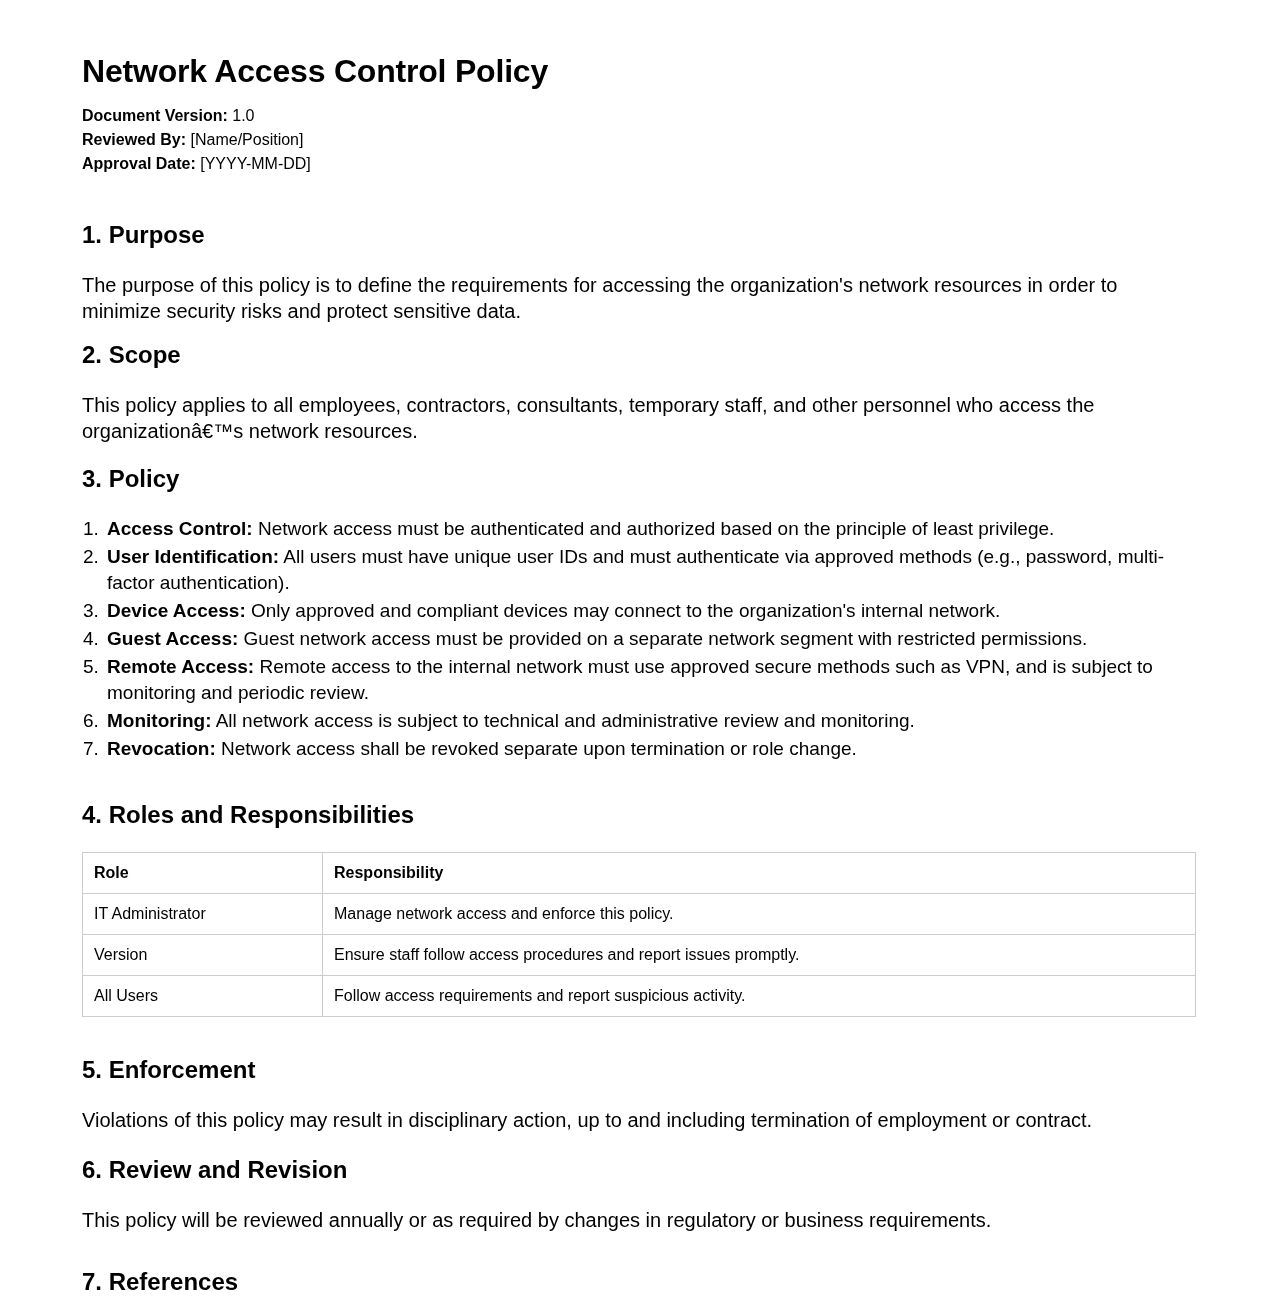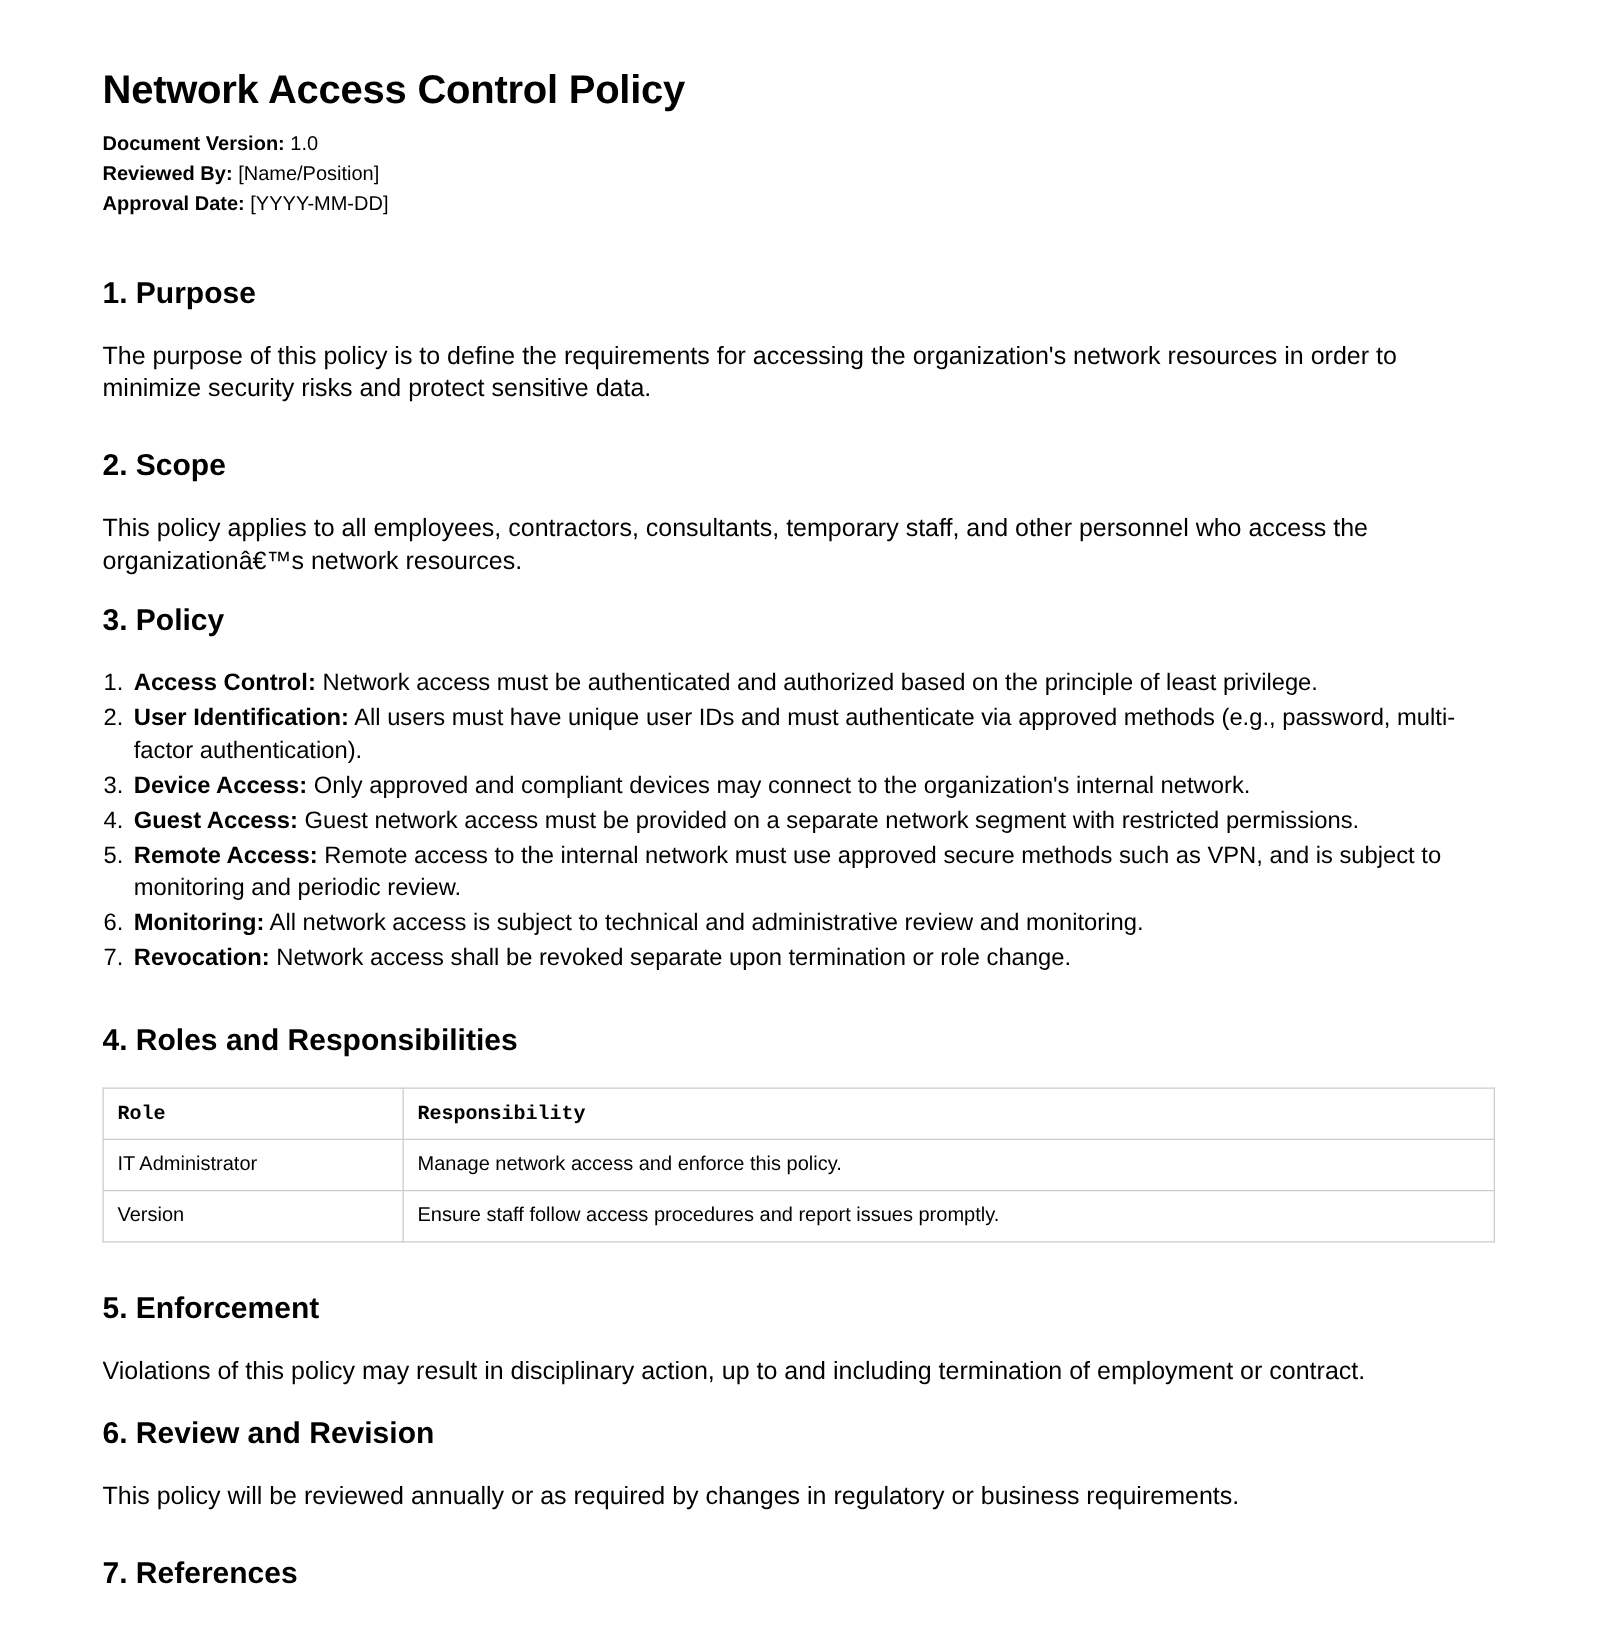--- a/index.html
+++ b/index.html
@@ -68,24 +68,23 @@
   table.roles-table td {
     border: 1px solid #cccccc;
     text-align: left;
     vertical-align: top;
     padding: 9px 12px 9px 11px;
     line-height: 22px;
   }
   table.roles-table th {
     font-weight: bold;
     background: #ffffff;
-    font-family: Liberation Mono, monospace;
   }
   table.roles-table col.col-role { width: 240px; }
-  .sec-purpose { margin-bottom: 34px; }
+  .sec-purpose { margin-bottom: 16px; }
   .sec-scope { margin-bottom: 20px; }
   .sec-policy { margin-bottom: 38px; }
   .sec-roles { margin-bottom: 38px; }
   .sec-enforcement { margin-bottom: 22px; }
   .sec-review { margin-bottom: 34px; }
   .sec-references { margin-bottom: 0; }
 </style>
 </head>
 <body>
 
@@ -146,20 +145,24 @@
       </thead>
       <tbody>
           <tr>
             <td>IT Administrator</td>
             <td>Manage network access and enforce this policy.</td>
           </tr>
           <tr>
             <td>Version</td>
             <td>Ensure staff follow access procedures and report issues promptly.</td>
           </tr>
+          <tr>
+            <td>All Users</td>
+            <td>Follow access requirements and report suspicious activity.</td>
+          </tr>
         </tbody>
     </table>
   </section>
 
   <section class="section sec-enforcement">
     <h2 class="section-heading">5. Enforcement</h2>
     <p class="body-text">Violations of this policy may result in disciplinary action, up to and including termination of employment or contract.</p>
   </section>
 
   <section class="section sec-review">

